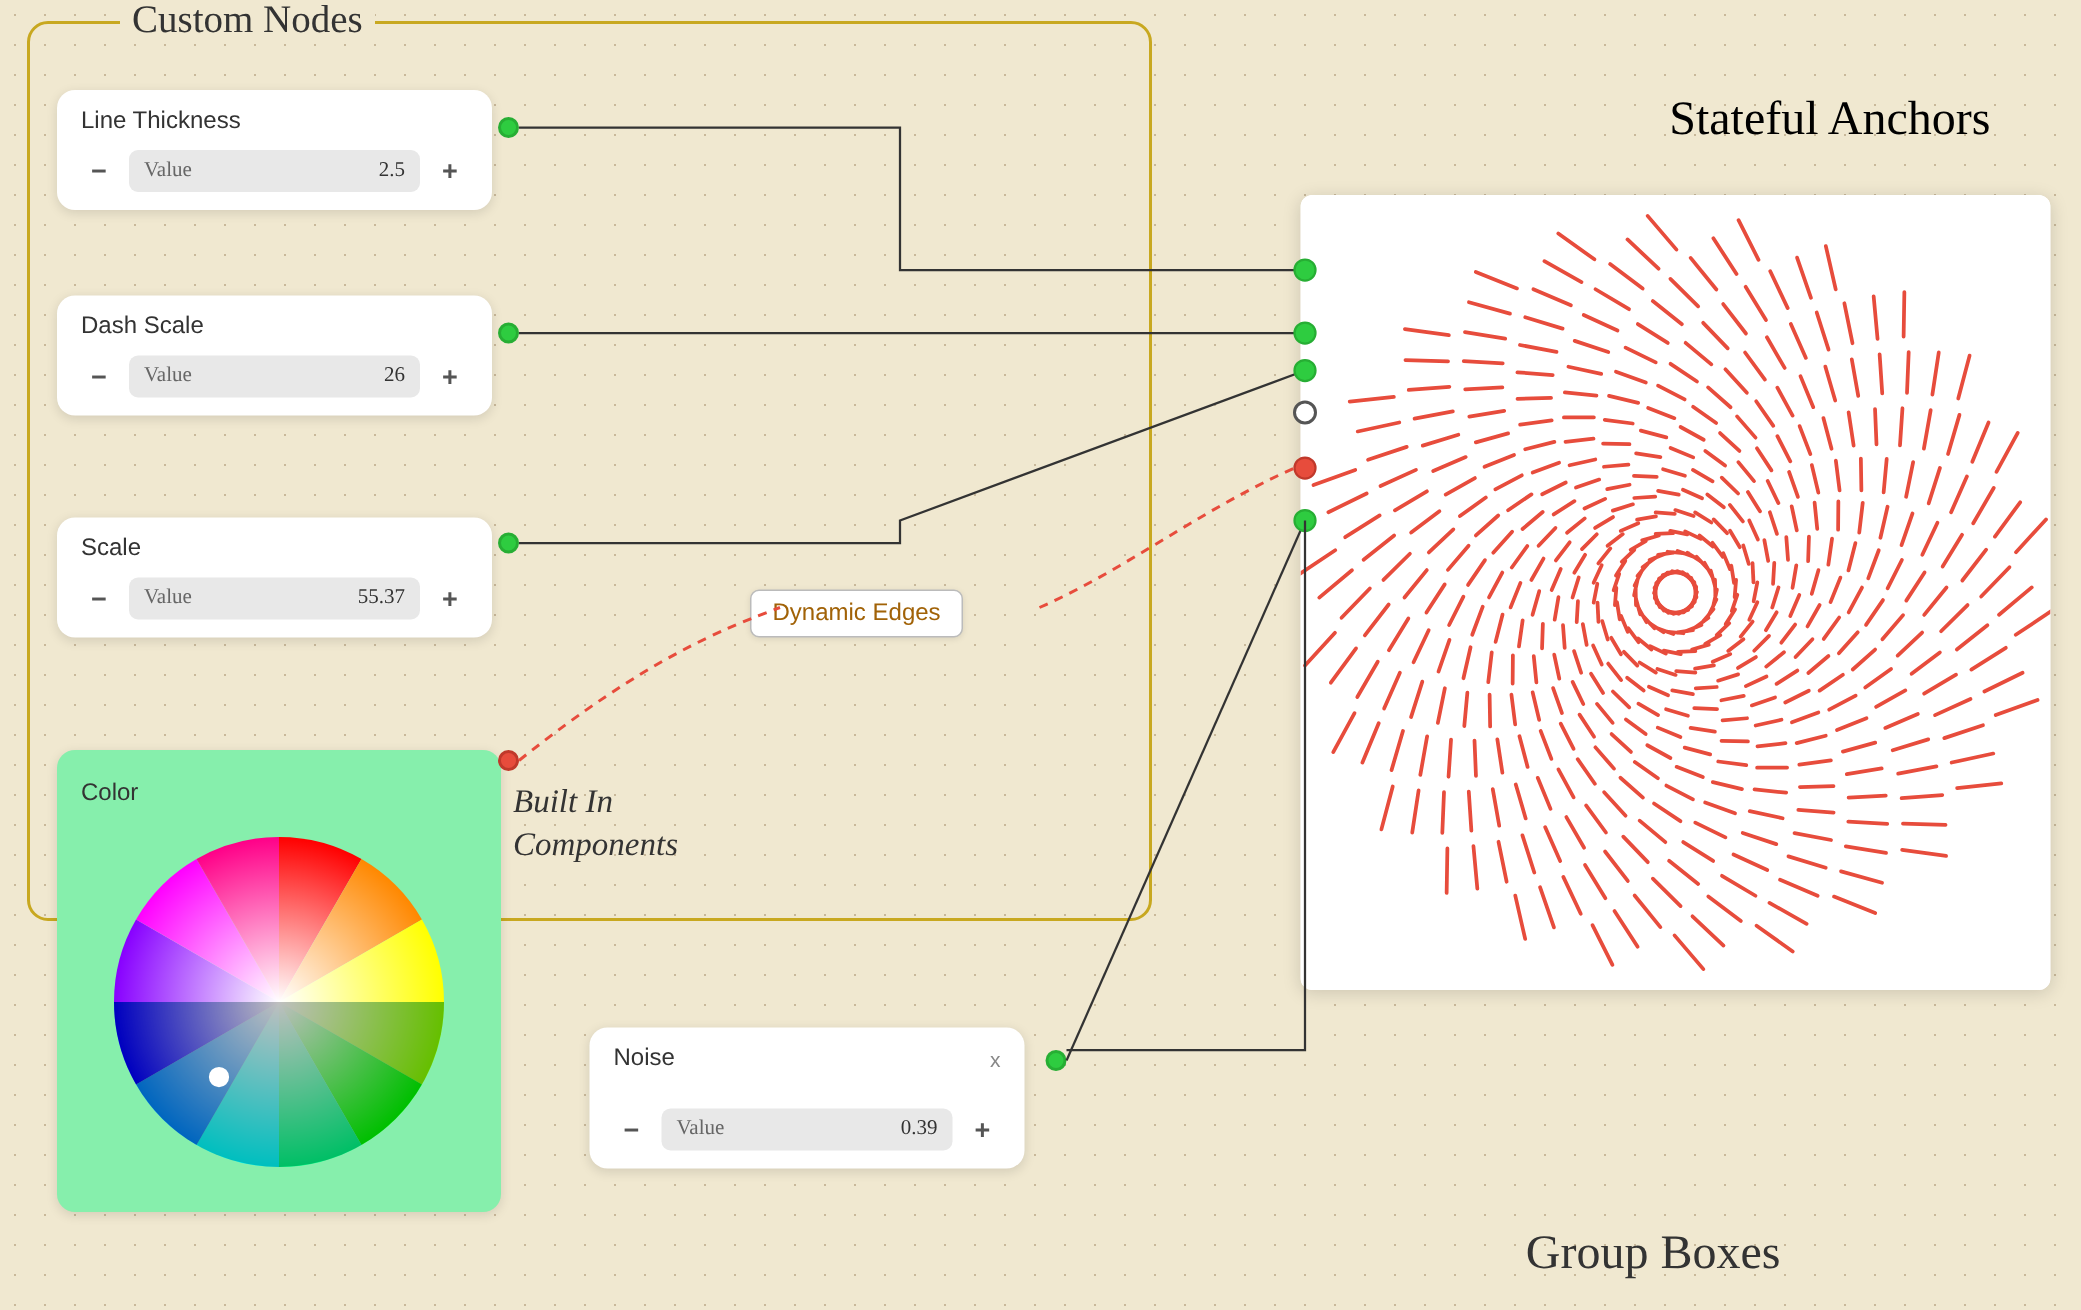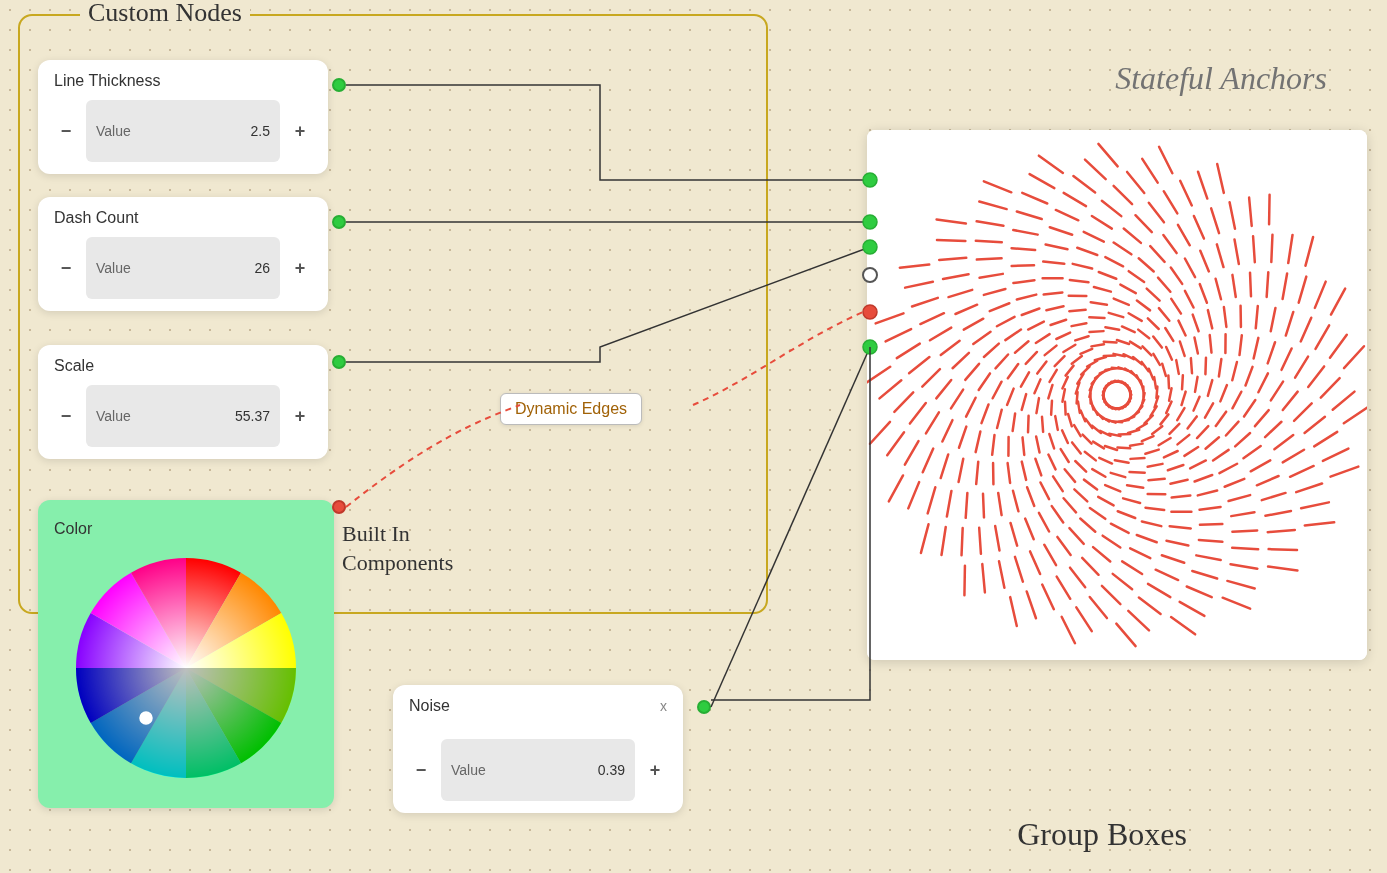--- a/index.html
+++ b/index.html
@@ -71,26 +71,27 @@
       display: flex;
       align-items: center;
       justify-content: center;
       font-weight: bold;
     }
 
     .ctrl-input {
       flex: 1;
       background: #e8e8e8;
       border-radius: 6px;
-      padding: 23px 10px;
+      padding: 6px 10px;
       display: flex;
       align-items: center;
       justify-content: space-between;
       font-size: 14px;
       color: #333;
+      font-family: Liberation Serif, serif;
     }
 
     .ctrl-input .label {
       color: #666;
     }
 
     .ctrl-input .val {
       color: #333;
       font-weight: 500;
     }
@@ -180,31 +181,31 @@
 
     
     .built-in-label {
       position: absolute;
       left: 342px;
       top: 520px;
       font-family: 'Segoe Script', 'Comic Sans MS', cursive;
       font-size: 22px;
       color: #333;
       line-height: 1.3;
+      font-style: italic;
     }
 
     
     .stateful-label {
       position: absolute;
       right: 60px;
       top: 60px;
       font-family: 'Segoe Script', 'Comic Sans MS', cursive;
       font-size: 32px;
-      color: #737373;
-      font-style: italic;
+      color: #000000;
     }
 
     
     .group-boxes-label {
       position: absolute;
       right: 200px;
       bottom: 20px;
       font-family: 'Segoe Script', 'Comic Sans MS', cursive;
       font-size: 32px;
       color: #333;
@@ -254,21 +255,21 @@
       <span class="label">Value</span>
       <span class="val">2.5</span>
     </div>
     <button class="ctrl-btn">+</button>
   </div>
 </div>
 
 <div class="dot dot-green" style="left: 332px; top: 78px;"></div>
 
 <div class="node-card" style="left: 38px; top: 197px;">
-  <div class="node-card-title">Dash Count</div>
+  <div class="node-card-title">Dash Scale</div>
   <div class="node-control">
     <button class="ctrl-btn">−</button>
     <div class="ctrl-input">
       <span class="label">Value</span>
       <span class="val">26</span>
     </div>
     <button class="ctrl-btn">+</button>
   </div>
 </div>
 

